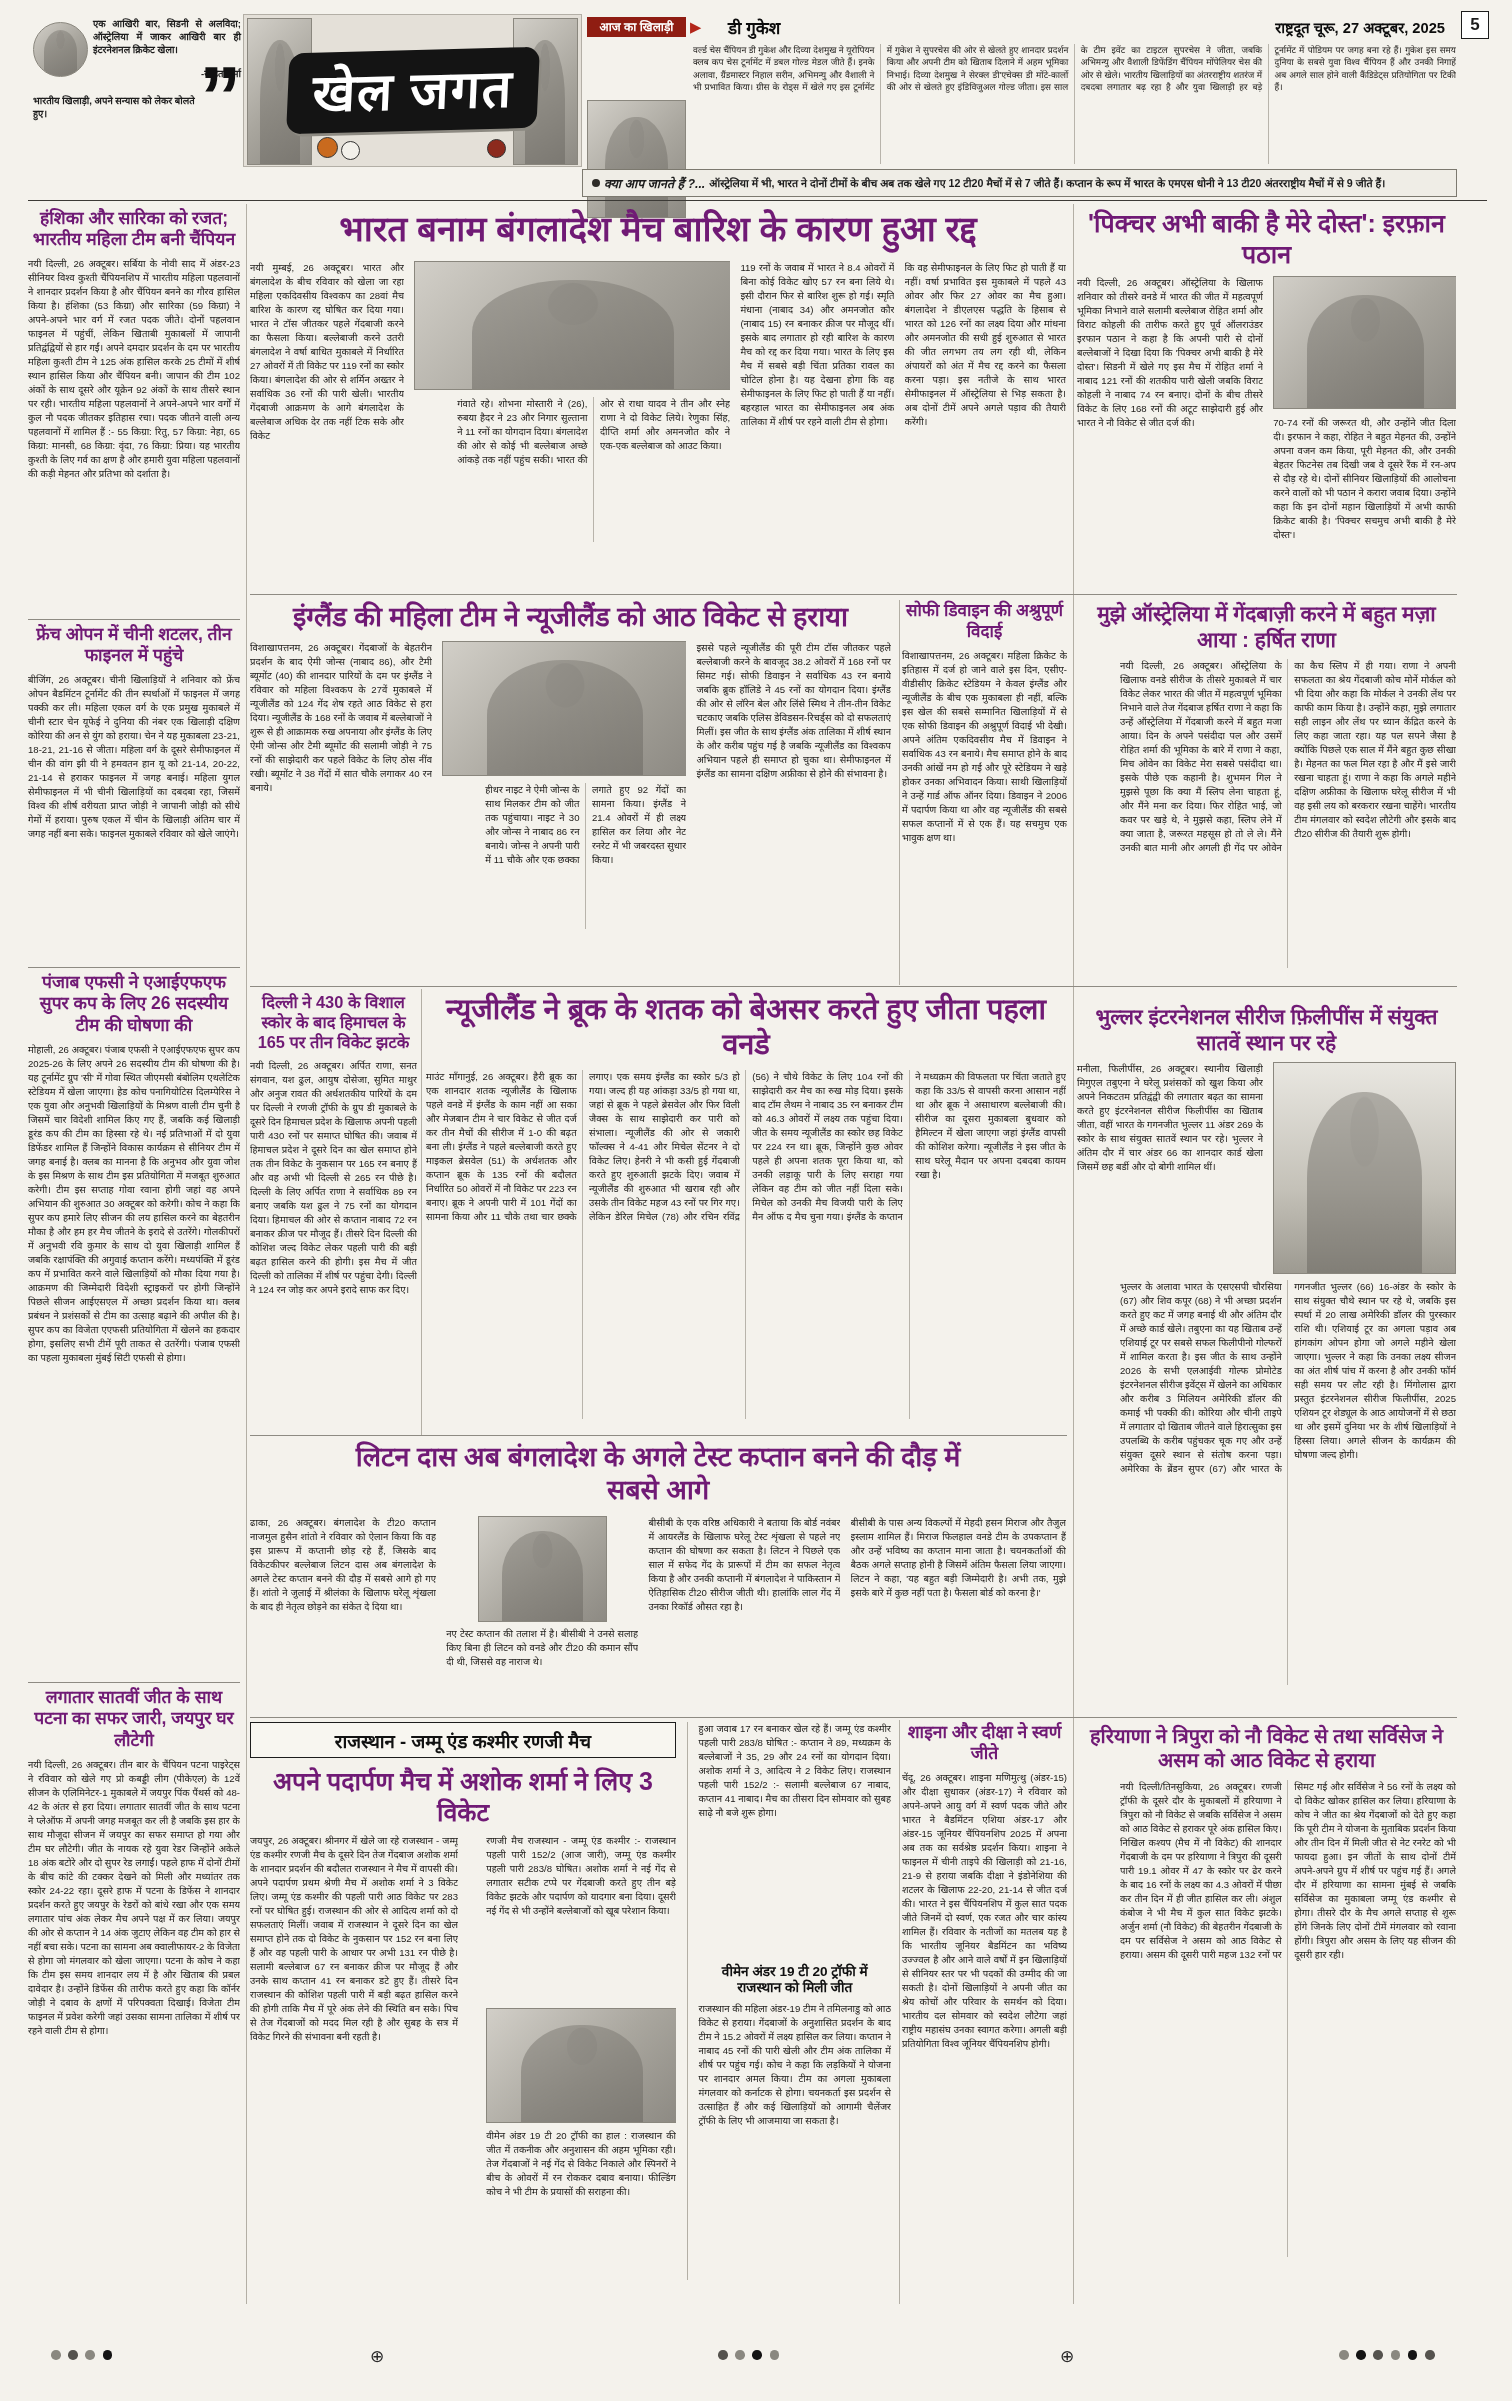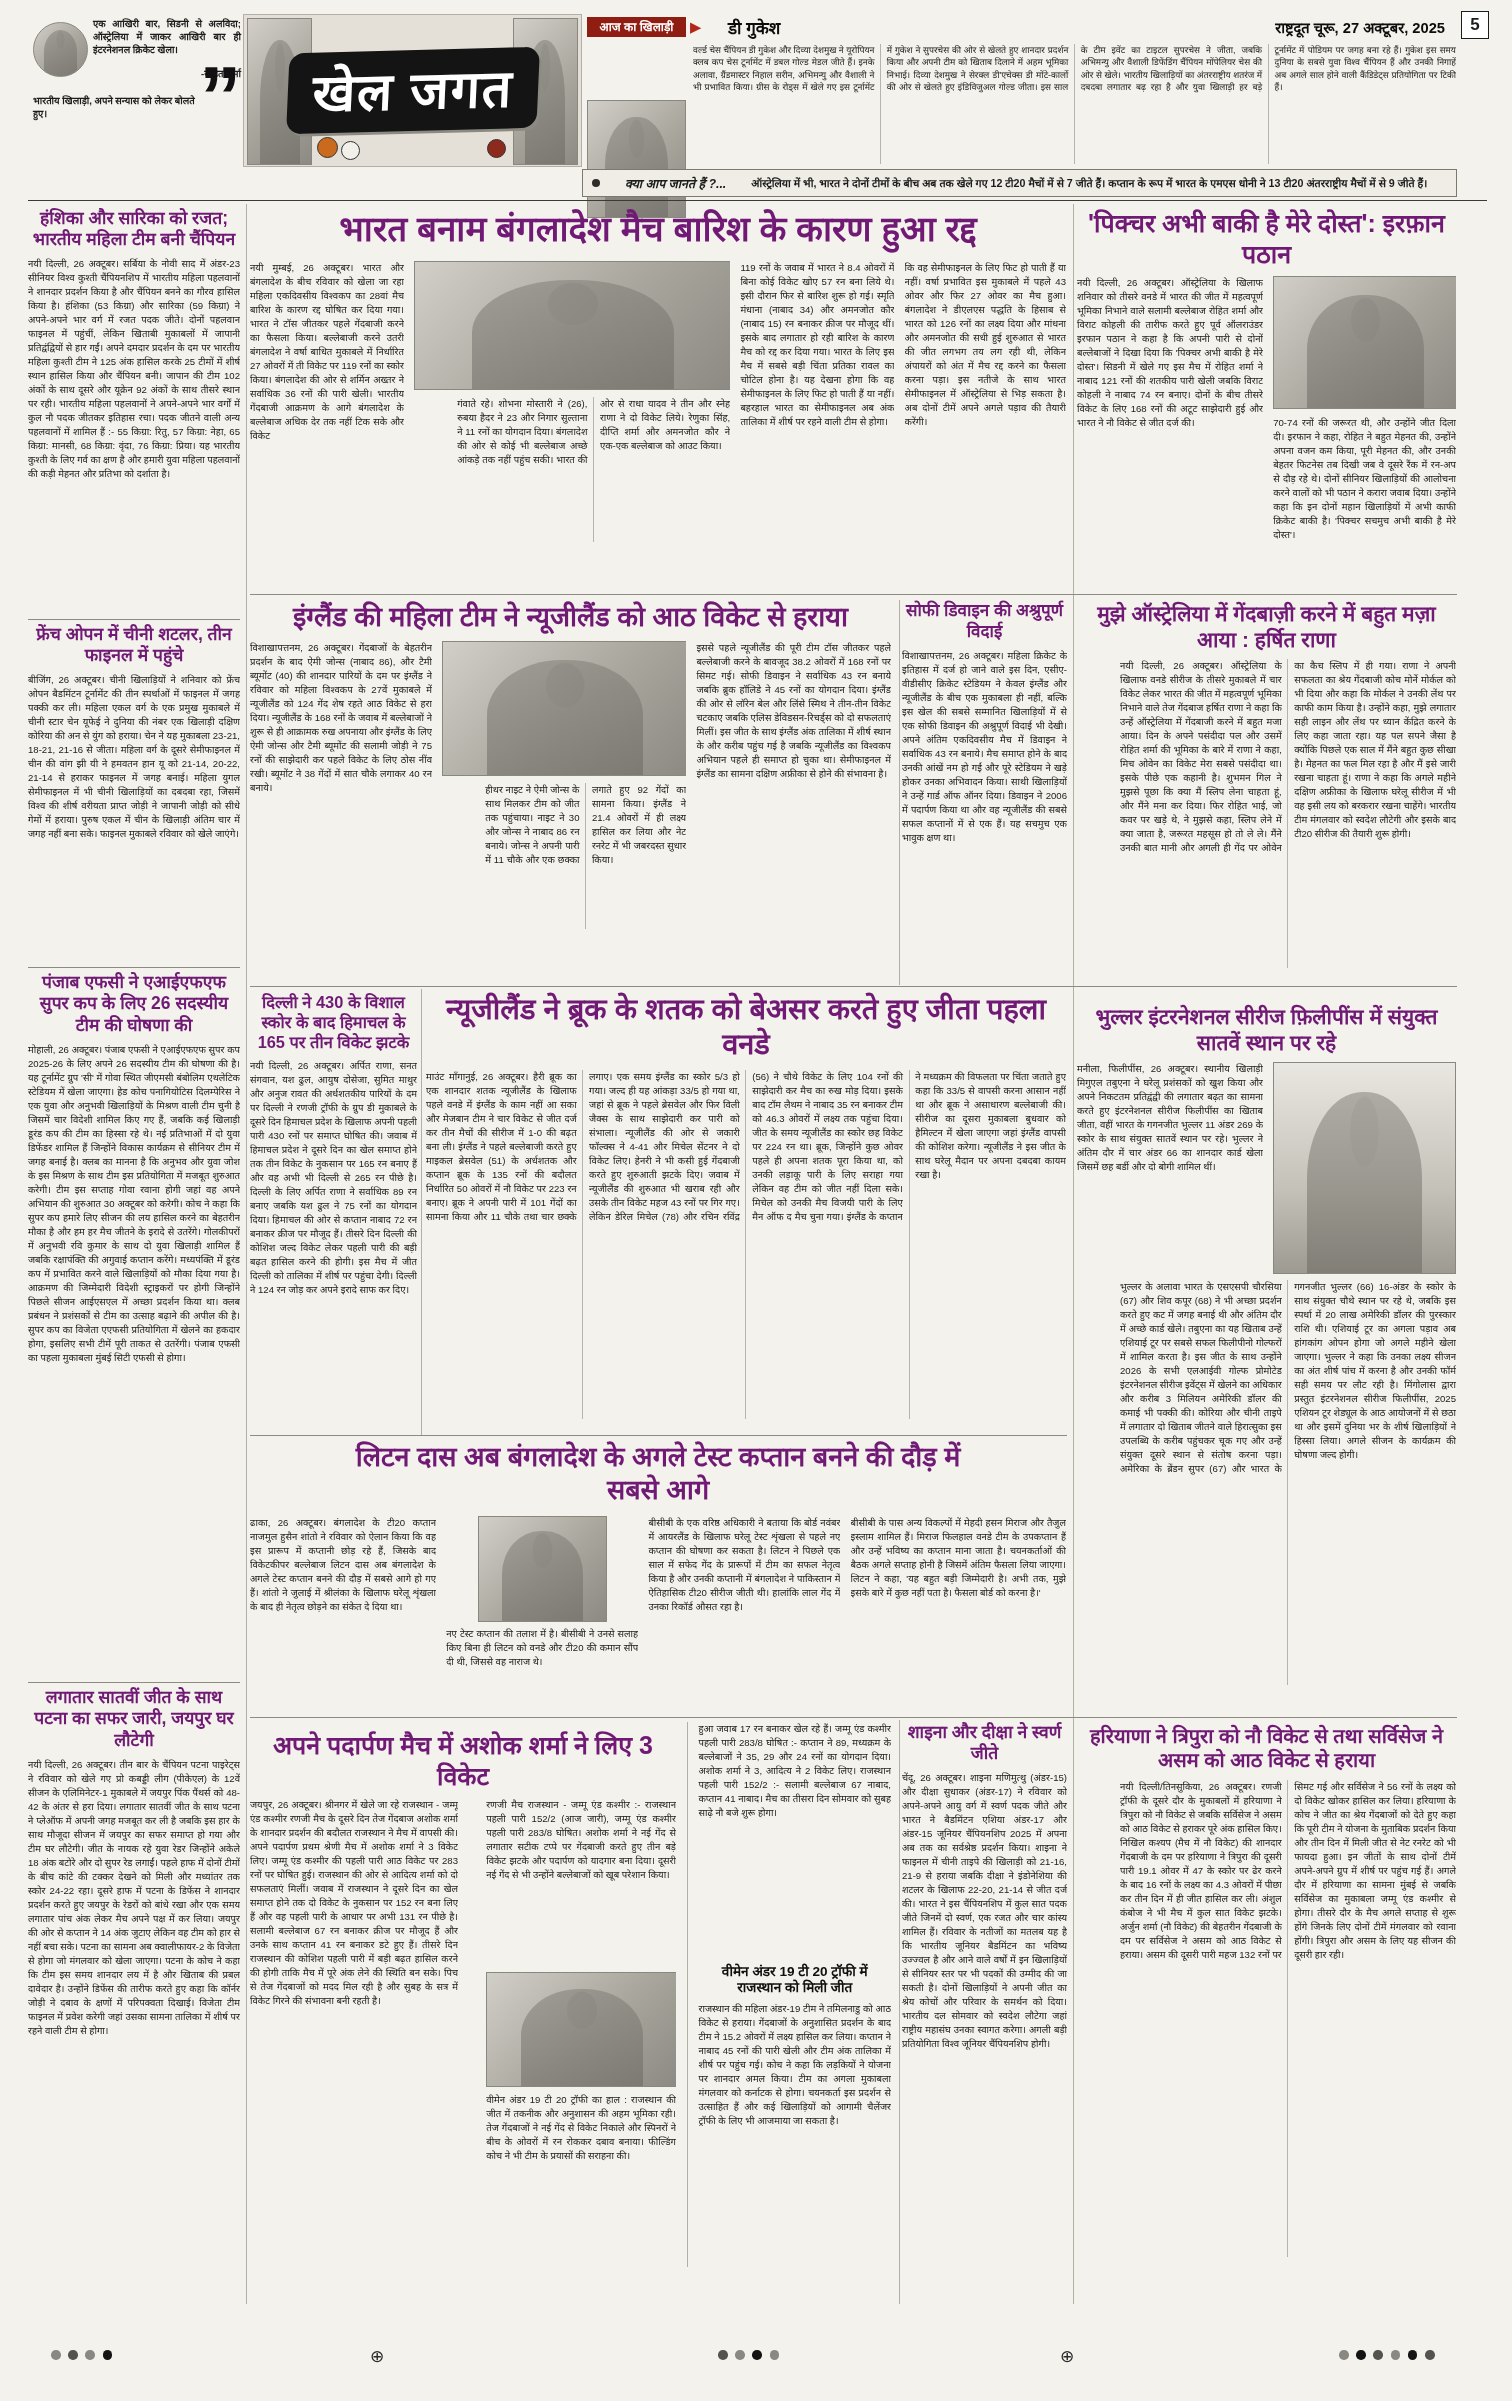--- a/index.html
+++ b/index.html
@@ -53,21 +53,21 @@
 
   <div class="abs" style="left:587px;top:17px;width:99px;height:20.3px;background:#8f1d12;color:#fff;font-size:12px;font-weight:700;text-align:center;line-height:20.3px;">आज का खिलाड़ी</div>
   <div class="abs" style="left:690px;top:18px;font-size:14.7px;color:#b3261a;">▶</div>
   <div class="abs" style="left:728px;top:16px;font-size:17px;font-weight:700;color:#0c0c0c;">डी गुकेश</div>
   <div class="abs photo" style="left:587px;top:45px;width:97px;height:116px;"></div>
   <div class="abs body small" style="left:693px;top:44px;width:763px;height:120px;column-count:4;column-gap:12.4px;column-rule:0.6px solid #b8b4ab;">वर्ल्ड चेस चैंपियन डी गुकेश और दिव्या देशमुख ने यूरोपियन क्लब कप चेस टूर्नामेंट में डबल गोल्ड मेडल जीते हैं। इनके अलावा, ग्रैंडमास्टर निहाल सरीन, अभिमन्यु और वैशाली ने भी प्रभावित किया। ग्रीस के रोड्स में खेले गए इस टूर्नामेंट में गुकेश ने सुपरचेस की ओर से खेलते हुए शानदार प्रदर्शन किया और अपनी टीम को खिताब दिलाने में अहम भूमिका निभाई। दिव्या देशमुख ने सेरक्ल डी'एचेक्स डी मोंटे-कार्लो की ओर से खेलते हुए इंडिविजुअल गोल्ड जीता। इस साल के टीम इवेंट का टाइटल सुपरचेस ने जीता, जबकि अभिमन्यु और वैशाली डिफेंडिंग चैंपियन मोंपेलियर चेस की ओर से खेले। भारतीय खिलाड़ियों का अंतरराष्ट्रीय शतरंज में दबदबा लगातार बढ़ रहा है और युवा खिलाड़ी हर बड़े टूर्नामेंट में पोडियम पर जगह बना रहे हैं। गुकेश इस समय दुनिया के सबसे युवा विश्व चैंपियन हैं और उनकी निगाहें अब अगले साल होने वाली कैंडिडेट्स प्रतियोगिता पर टिकी हैं।</div>
 
   <div class="abs" style="left:1174px;top:17px;width:271px;font-size:14.7px;font-weight:700;text-align:right;color:#0d0d0d;">राष्ट्रदूत चूरू, 27 अक्टूबर, 2025</div>
   <div class="abs" style="left:1461px;top:11.3px;width:26px;height:26px;border:1.7px solid #1c1c1c;font-size:17px;font-weight:700;text-align:center;line-height:26px;background:#fff;">5</div>
 
-  <div class="abs" style="left:582px;top:169px;width:875px;height:28px;border:0.6px solid #7c796f;background:#efede6;display:flex;align-items:center;gap:25px;padding:0 9px;box-sizing:border-box;">
+  <div class="abs" style="left:582px;top:169px;width:875px;height:28px;border:0.6px solid #7c796f;background:#efede6;display:flex;align-items:center;gap:4px;padding:0 9px;box-sizing:border-box;">
     <span class="dot" style="background:#2e2c28;width:8px;height:8px;margin:0;"></span>
     <span style="font-size:12.4px;font-weight:700;font-style:italic;white-space:nowrap;">क्या आप जानते हैं ?...</span>
     <span style="font-size:10.7px;font-weight:700;line-height:1.2;">ऑस्ट्रेलिया में भी, भारत ने दोनों टीमों के बीच अब तक खेले गए 12 टी20 मैचों में से 7 जीते हैं। कप्तान के रूप में भारत के एमएस धोनी ने 13 टी20 अंतरराष्ट्रीय मैचों में से 9 जीते हैं।</span>
   </div>
 
   <div class="hline" style="left:28px;top:200px;width:1459px;"></div>
 
   <div class="vline" style="left:246px;top:204px;height:2100px;"></div>
   <div class="vline" style="left:1073px;top:204px;height:2100px;"></div>
   <div class="vline" style="left:899px;top:600px;height:385px;"></div>
@@ -176,20 +176,21 @@
         <div class="body" style="height:75px;">नए टेस्ट कप्तान की तलाश में है। बीसीबी ने उनसे सलाह किए बिना ही लिटन को वनडे और टी20 की कमान सौंप दी थी, जिससे वह नाराज थे।</div>
       </div>
       <div class="fcol body" style="flex:0 0 192px;">बीसीबी के एक वरिष्ठ अधिकारी ने बताया कि बोर्ड नवंबर में आयरलैंड के खिलाफ घरेलू टेस्ट शृंखला से पहले नए कप्तान की घोषणा कर सकता है। लिटन ने पिछले एक साल में सफेद गेंद के प्रारूपों में टीम का सफल नेतृत्व किया है और उनकी कप्तानी में बंगलादेश ने पाकिस्तान में ऐतिहासिक टी20 सीरीज जीती थी। हालांकि लाल गेंद में उनका रिकॉर्ड औसत रहा है।</div>
       <div class="fcol body" style="flex:1;">बीसीबी के पास अन्य विकल्पों में मेहदी हसन मिराज और तैजुल इस्लाम शामिल हैं। मिराज फिलहाल वनडे टीम के उपकप्तान हैं और उन्हें भविष्य का कप्तान माना जाता है। चयनकर्ताओं की बैठक अगले सप्ताह होनी है जिसमें अंतिम फैसला लिया जाएगा। लिटन ने कहा, 'यह बहुत बड़ी जिम्मेदारी है। अभी तक, मुझे इसके बारे में कुछ नहीं पता है। फैसला बोर्ड को करना है।'</div>
     </div>
   </section>
 
   <section class="abs" style="left:250px;top:1722px;width:641px;">
     <div class="frow" style="gap:11.3px;">
       <div style="flex:0 0 426px;">
+        <div class="kicker">राजस्थान - जम्मू एंड कश्मीर रणजी मैच</div>
         <h2 class="hl" style="font-size:25px;margin-top:8px;">अपने पदार्पण मैच में अशोक शर्मा ने लिए 3 विकेट</h2>
         <div class="frow" style="height:446px;">
           <div class="fcol body" style="flex:0 0 208px;">जयपुर, 26 अक्टूबर। श्रीनगर में खेले जा रहे राजस्थान - जम्मू एंड कश्मीर रणजी मैच के दूसरे दिन तेज गेंदबाज अशोक शर्मा के शानदार प्रदर्शन की बदौलत राजस्थान ने मैच में वापसी की। अपने पदार्पण प्रथम श्रेणी मैच में अशोक शर्मा ने 3 विकेट लिए। जम्मू एंड कश्मीर की पहली पारी आठ विकेट पर 283 रनों पर घोषित हुई। राजस्थान की ओर से आदित्य शर्मा को दो सफलताएं मिलीं। जवाब में राजस्थान ने दूसरे दिन का खेल समाप्त होने तक दो विकेट के नुकसान पर 152 रन बना लिए हैं और वह पहली पारी के आधार पर अभी 131 रन पीछे है। सलामी बल्लेबाज 67 रन बनाकर क्रीज पर मौजूद हैं और उनके साथ कप्तान 41 रन बनाकर डटे हुए हैं। तीसरे दिन राजस्थान की कोशिश पहली पारी में बड़ी बढ़त हासिल करने की होगी ताकि मैच में पूरे अंक लेने की स्थिति बन सके। पिच से तेज गेंदबाजों को मदद मिल रही है और सुबह के सत्र में विकेट गिरने की संभावना बनी रहती है।</div>
           <div class="fcol" style="flex:1;margin-left:18px;">
             <div class="body" style="height:169px;">रणजी मैच राजस्थान - जम्मू एंड कश्मीर :- राजस्थान पहली पारी 152/2 (आज जारी), जम्मू एंड कश्मीर पहली पारी 283/8 घोषित। अशोक शर्मा ने नई गेंद से लगातार सटीक टप्पे पर गेंदबाजी करते हुए तीन बड़े विकेट झटके और पदार्पण को यादगार बना दिया। दूसरी नई गेंद से भी उन्होंने बल्लेबाजों को खूब परेशान किया।</div>
             <div class="photo" style="width:100%;height:113px;margin:5.6px 0;"></div>
             <div class="body" style="height:146px;">वीमेन अंडर 19 टी 20 ट्रॉफी का हाल : राजस्थान की जीत में तकनीक और अनुशासन की अहम भूमिका रही। तेज गेंदबाजों ने नई गेंद से विकेट निकाले और स्पिनरों ने बीच के ओवरों में रन रोककर दबाव बनाया। फील्डिंग कोच ने भी टीम के प्रयासों की सराहना की।</div>
           </div>
         </div>
       </div>

